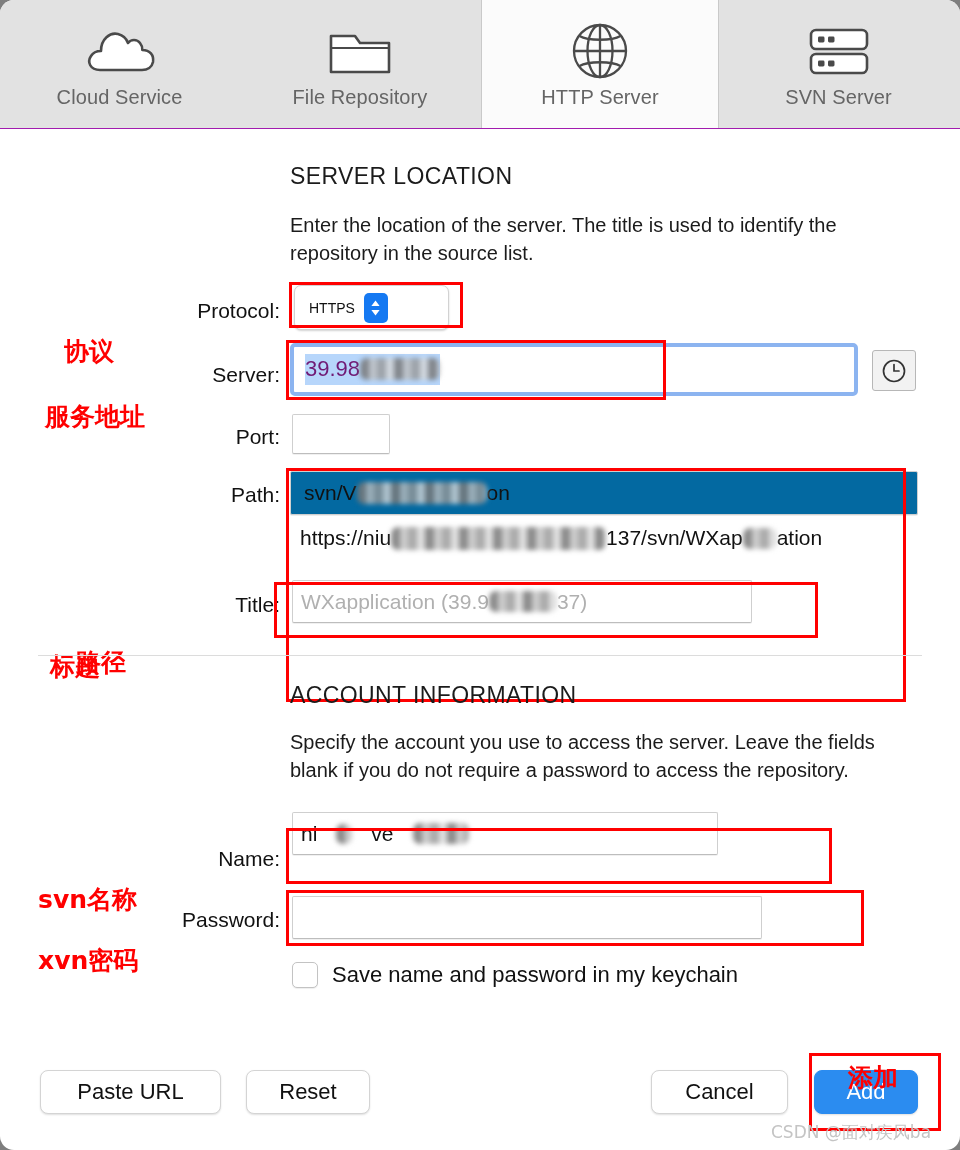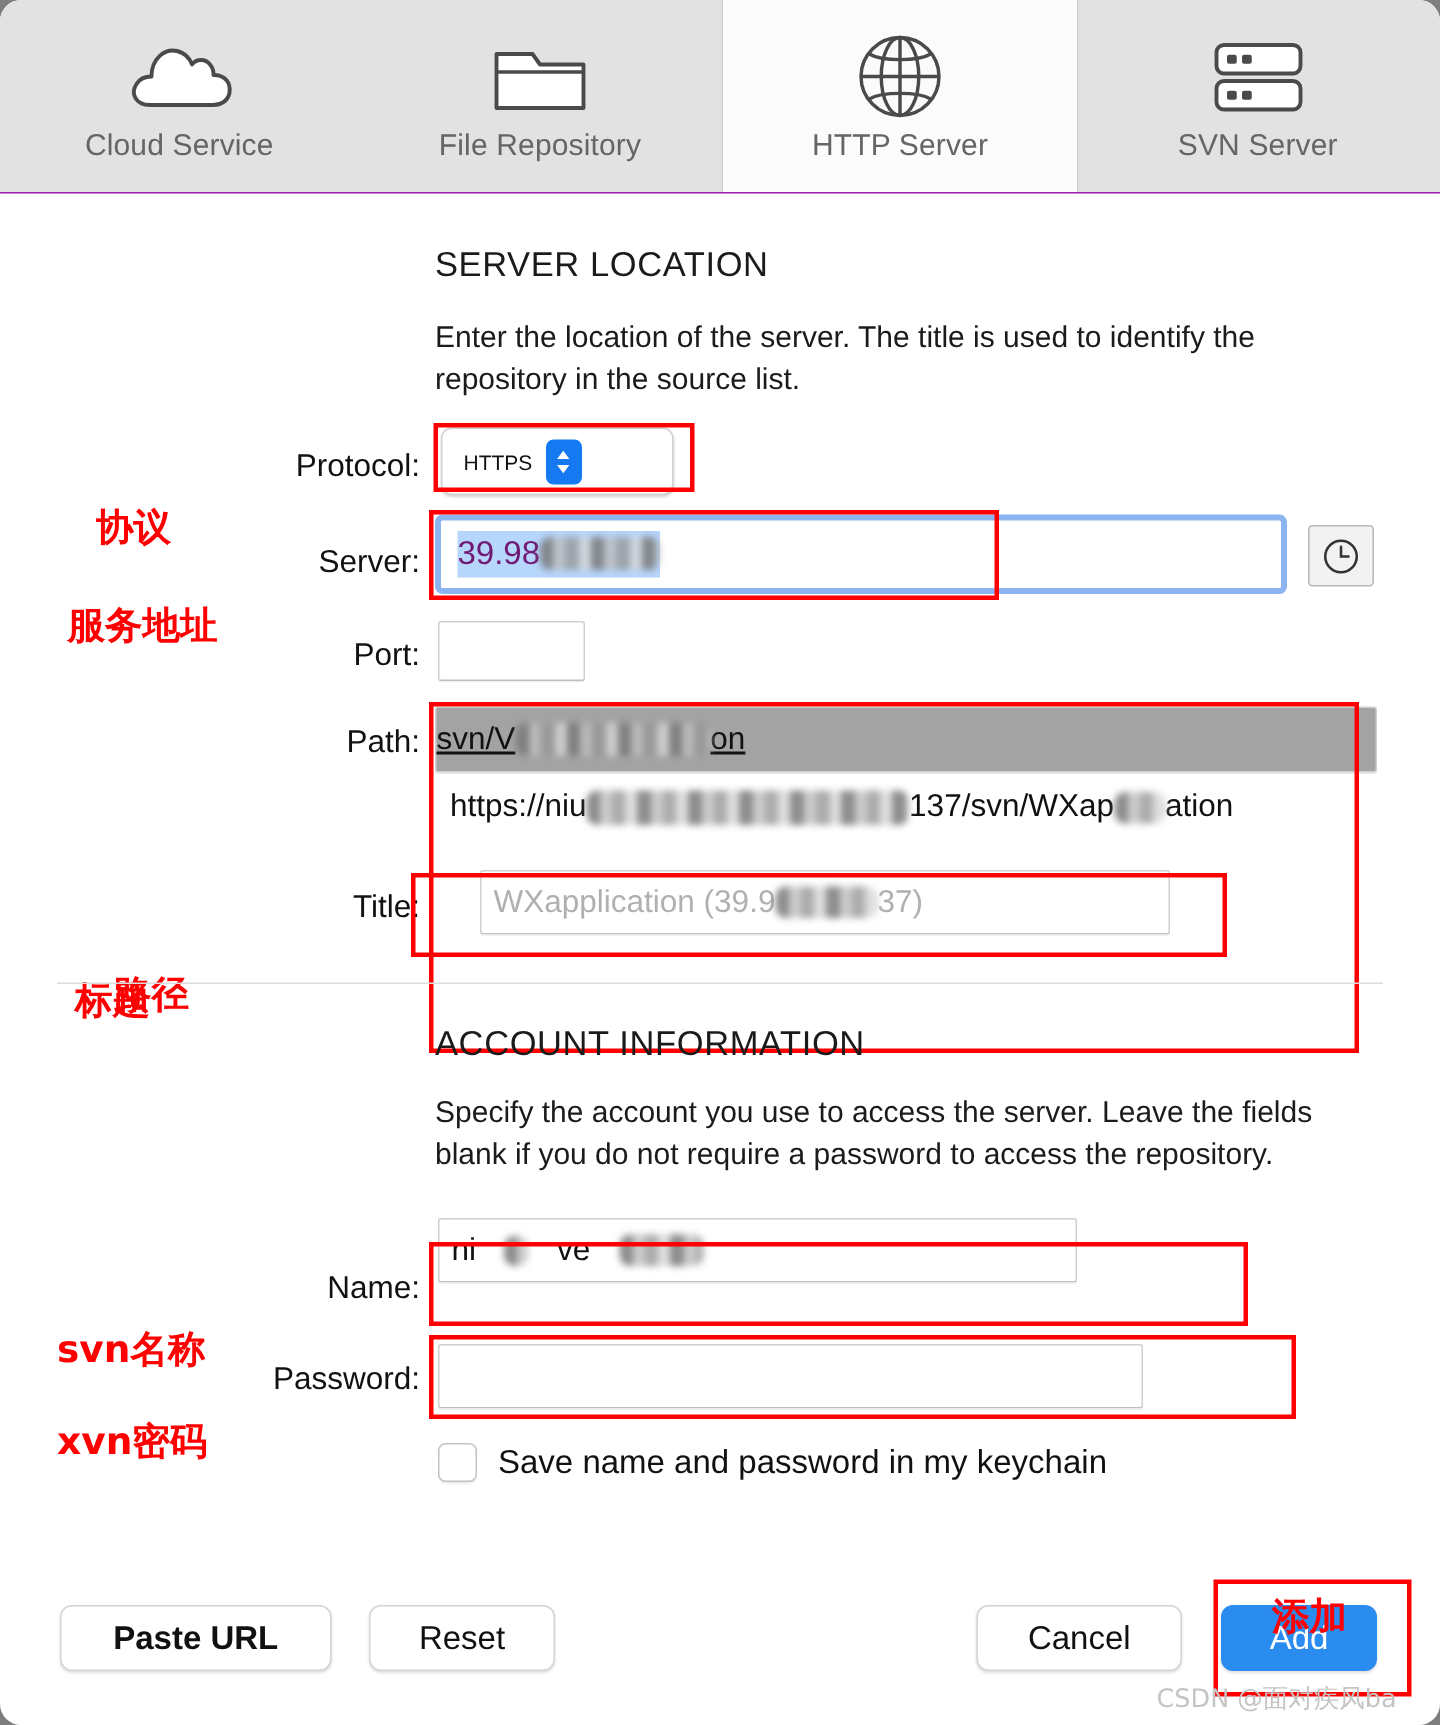--- a/index.html
+++ b/index.html
@@ -182,30 +182,29 @@
     border-radius: 3px;
     display: flex;
     align-items: center;
     justify-content: center;
   }
 
   
   #path-combo {
     position: absolute;
     box-sizing: border-box;
-    background: #a3a3a3;
+    background: #0369a1;
     border: 1px solid #cfcfcf;
     border-radius: 2px;
     display: flex;
     align-items: center;
-    padding-left: 0;
+    padding-left: 13px;
     font-size: 21px;
     color: #111;
     box-shadow: 0 1px 0 rgba(0,0,0,.07);
-    text-decoration: underline;
   }
   #path-url {
     position: absolute;
     font-size: 21px;
     color: #111;
     display: flex;
     align-items: center;
     white-space: nowrap;
   }
 
@@ -368,21 +367,21 @@
         <span class="blur" style="width:215px; height:23px;"></span>
         <span>137/svn/WXap</span>
         <span class="blur" style="width:34px; height:21px;"></span>
         <span>ation</span>
     </div>
     <div class="redbox" style="left:286px; top:340px; width:620px; height:234px;"></div>
 
     <div class="cn-label" style="left:50px; top:482px;">标题</div>
     <div class="fld-label" style="left:100px; top:465px; width:180px;">Title:</div>
 
-    <div class="tf placeholder" style="left:292px; top:452px; width:460px; height:43px;margin-left:28px;">
+    <div class="tf placeholder" style="left:292px; top:452px; width:460px; height:43px;">
       <span>WXapplication (39.9</span>
         <span class="blur" style="width:68px; height:21px;"></span>
         <span>37)</span>
     </div>
     <div class="redbox" style="left:274px; top:454px; width:544px; height:56px;"></div>
 
     <div class="divider" style="left:38px; top:527px; width:884px;"></div>
 
     <div class="section-title" style="left:290px; top:554px;">ACCOUNT INFORMATION</div>
     <div class="section-desc" style="left:290px; top:600px; width:632px;">Specify the account you use to access the server. Leave the fields blank if you do not require a password to access the repository.</div>
@@ -400,21 +399,21 @@
     <div class="cn-label" style="left:38px; top:776px;">xvn密码</div>
     <div class="fld-label" style="left:70px; top:780px; width:210px;">Password:</div>
     <div class="tf" style="left:292px; top:768px; width:470px; height:43px;" title=""></div>
     <div class="redbox" style="left:286px; top:762px; width:578px; height:56px;"></div>
 
     <div id="keychain-row" style="left:292px; top:834px;">
       <span id="keychain-box"></span>
       <span id="keychain-label">Save name and password in my keychain</span>
     </div>
 
-    <div class="btn" style="left:40px; top:942px; width:181px; height:44px;font-weight:bold;">Paste URL</div>
+    <div class="btn" style="left:40px; top:942px; width:181px; height:44px;">Paste URL</div>
     <div class="btn" style="left:246px; top:942px; width:124px; height:44px;">Reset</div>
     <div class="btn" style="left:651px; top:942px; width:137px; height:44px;">Cancel</div>
     <div class="btn primary" style="left:814px; top:942px; width:104px; height:44px;">Add</div>
 
     <div class="cn-label" style="left:848px; top:893px;">添加</div>
     <div class="redbox" style="left:809px; top:925px; width:132px; height:78px;"></div>
 
     <div id="watermark" style="left:771px; top:993px;">CSDN @面对疾风ba</div>
   </div>
 </div>

